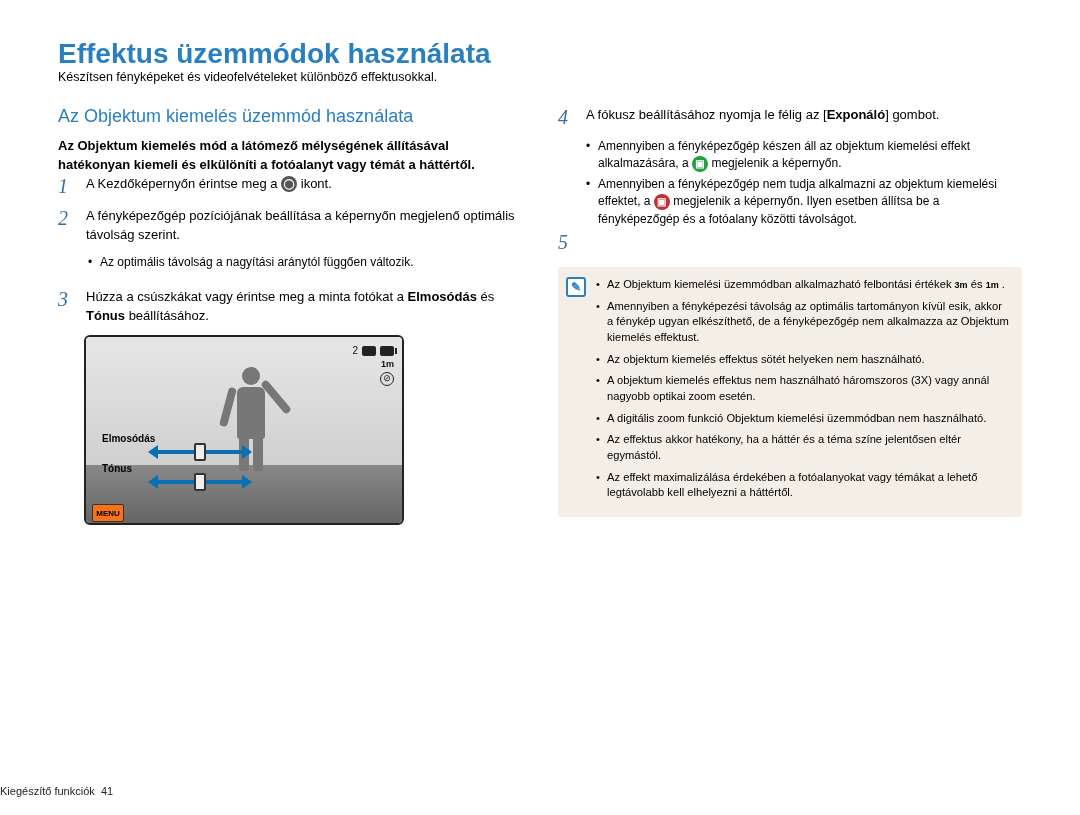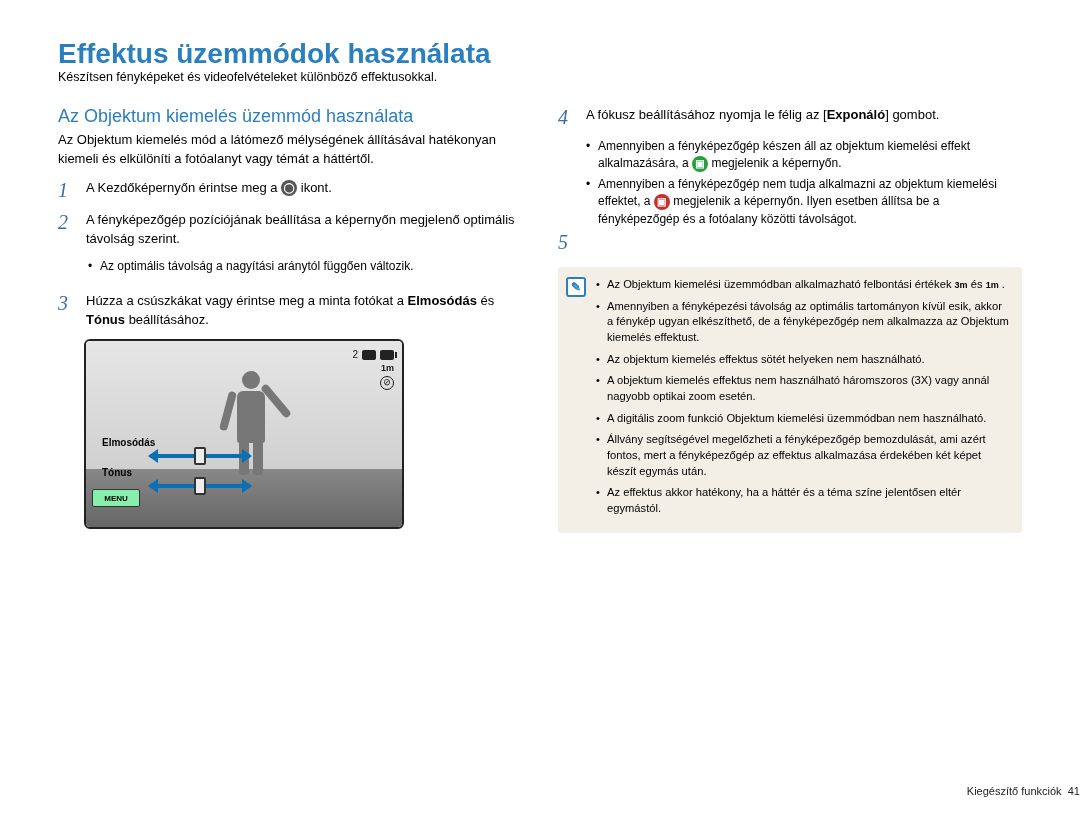--- a/index.html
+++ b/index.html
@@ -23,26 +23,27 @@
     margin-bottom: 22px;
   }
   .cols {
     display: flex;
     gap: 36px;
   }
   .col { flex: 1; }
   .section-head {
     font-size: 18px;
     color: #2a7fbf;
-    margin-bottom: 4px;
+    margin-bottom: 10px;
   }
   .para {
     font-size: 13px;
     line-height: 1.45;
-    margin-bottom: 10px;
+    margin-bottom: 0;
+    font-weight: bold;
   }
   .step-row {
     display: flex;
     gap: 10px;
     margin-bottom: 10px;
   }
   .step-num {
     font-family: Georgia, 'Times New Roman', serif;
     font-style: italic;
     font-size: 20px;
@@ -144,22 +145,22 @@
   .track .arrowR { right:-2px; border-left:10px solid #0a6fb5;}
   .track .handle { position:absolute; top:2px; left:44px; width:12px;height:18px;background:#eee;border:2px solid #333;border-radius:2px;}
   .track1 { top:104px; }
   .track2 { top:134px; }
   .slider-label {
     position:absolute; font-size:10px; font-weight:bold; color:#000;
   }
   .lblE { left:16px; top:96px; }
   .lblT { left:16px; top:126px; }
   .menu-btn {
-    position:absolute; left:6px; bottom:20px;
-    width:48px;height:18px;background:#86efac;border:1.5px solid #333;border-radius:2px;
+    position:absolute; left:6px; bottom:1px;
+    width:32px;height:18px;background:#f97316;border:1.5px solid #333;border-radius:2px;
     font-size:8px;font-weight:bold;display:flex;align-items:center;justify-content:center;
   }
   .osd {
     position:absolute; right:8px; top:6px; text-align:right;
     font-size:10px; color:#111; line-height:1.5;
   }
   .osd-row { display:flex; gap:4px; justify-content:flex-end; align-items:center;}
   .osd-ico { display:inline-block; width:14px;height:10px;background:#222;border-radius:2px; position:relative;}
   .osd-batt::after{content:"";position:absolute;right:-3px;top:2px;width:2px;height:6px;background:#222;}
   .osd-flash { width:14px;height:14px;border:1.5px solid #222;border-radius:50%;display:flex;align-items:center;justify-content:center;font-size:9px;}
@@ -180,21 +181,21 @@
   }
   .note-list { list-style:none; }
   .note-list li {
     font-size:11.2px; line-height:1.4; position:relative; padding-left:11px; margin-bottom:6px;
   }
   .note-list li::before {
     content:"•"; position:absolute; left:0;
   }
   .footer {
     position:absolute; left:0; right:0; bottom:18px;
-    text-align:right; font-size:11px; color:#222;
+    text-align:left; font-size:11px; color:#222;
   }
 </style>
 </head>
 <body>
 
 <div class="title">Effektus üzemmódok használata</div>
 <div class="subtitle">Készítsen fényképeket és videofelvételeket különböző effektusokkal.</div>
 
 <div class="cols">
 
@@ -305,22 +306,22 @@
           <span>Az Objektum kiemelési üzemmódban alkalmazható felbontási értékek </span>
           <b class="inline-mini">3m</b>
           <span> és </span>
           <b class="inline-mini">1m</b>
           <span>.</span>
         </li>
         <li>Amennyiben a fényképezési távolság az optimális tartományon kívül esik, akkor a fénykép ugyan elkészíthető, de a fényképezőgép nem alkalmazza az Objektum kiemelés effektust.</li>
         <li>Az objektum kiemelés effektus sötét helyeken nem használható.</li>
         <li>A objektum kiemelés effektus nem használható háromszoros (3X) vagy annál nagyobb optikai zoom esetén.</li>
         <li>A digitális zoom funkció Objektum kiemelési üzemmódban nem használható.</li>
-        <li>Állvány segítségével megelőzheti a fényképezőgép bemozdulását, ami azért fontos, mert a fényképezőgép az effektus alkalmazása érdekében két képet készít egymás után.</li>
         <li>Az effektus akkor hatékony, ha a háttér és a téma színe jelentősen eltér egymástól.</li>
+        <li>Az effekt maximalizálása érdekében a fotóalanyokat vagy témákat a lehető legtávolabb kell elhelyezni a háttértől.</li>
       </ul>
     </div>
   </div>
 </div>
 
 <div class="footer">
   <span>Kiegészítő funkciók</span>&nbsp;&nbsp;<span>41</span>
 </div>
 
 </body></html>

